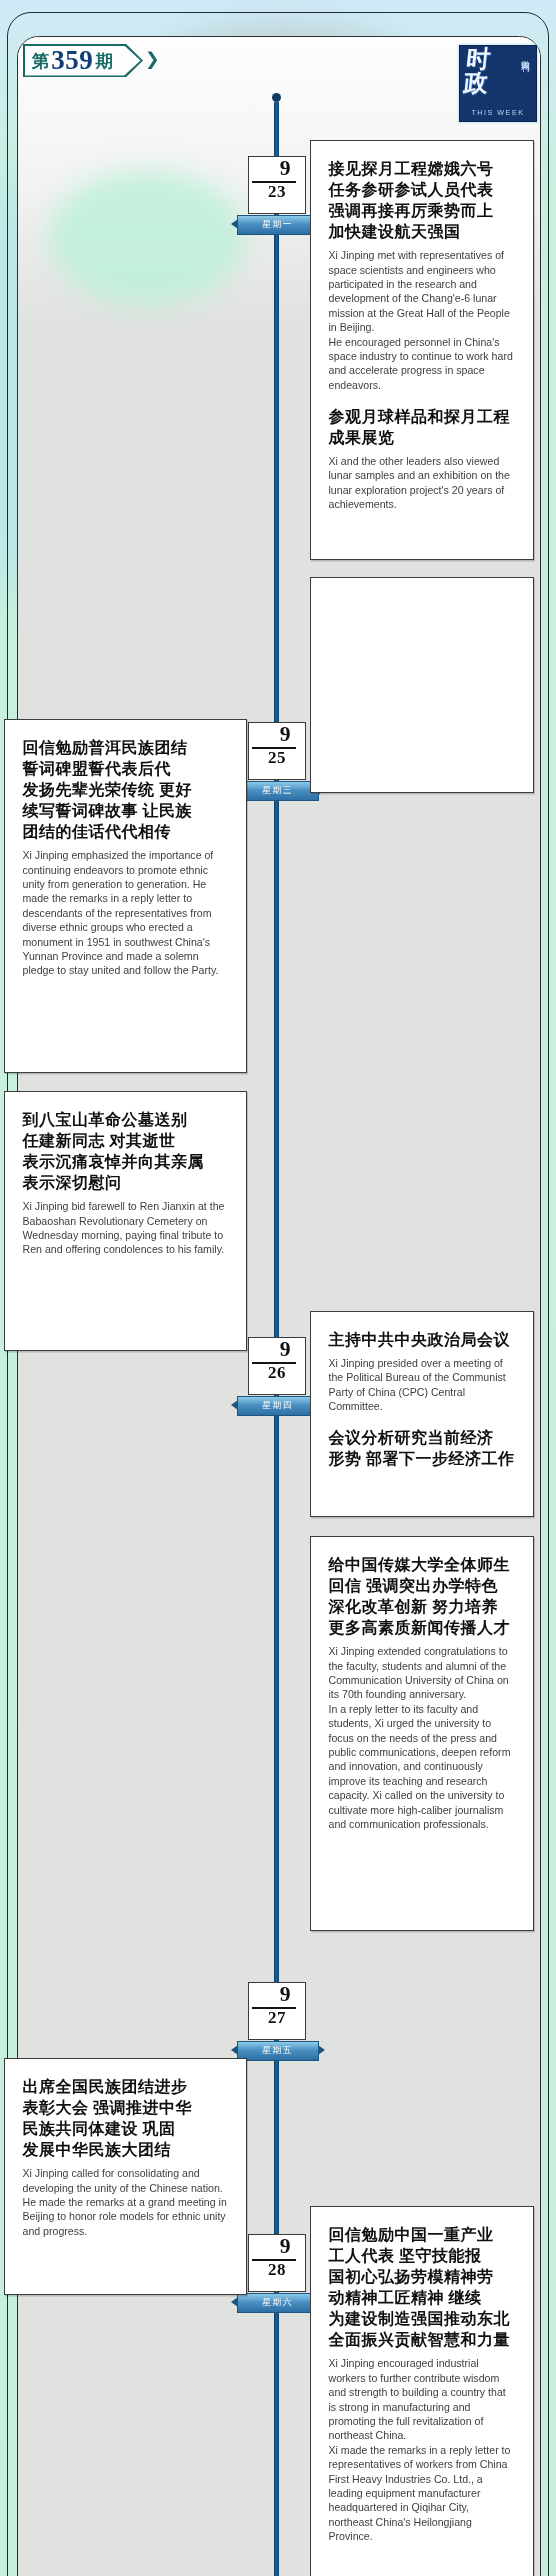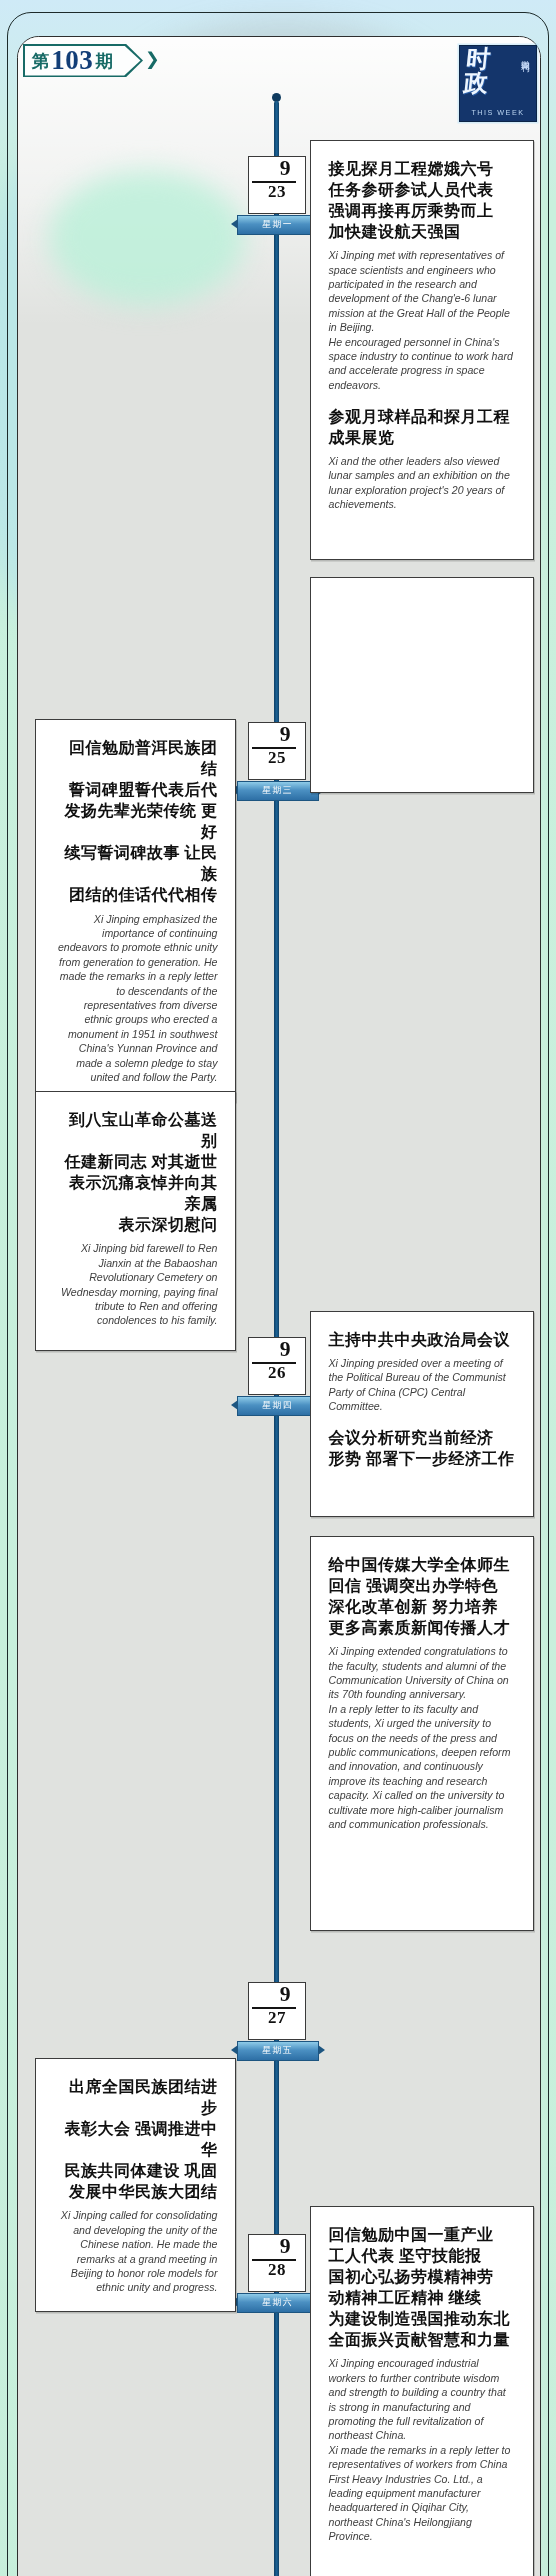--- a/index.html
+++ b/index.html
@@ -60,40 +60,40 @@
     border:0.5px solid #1d5580;display:flex;align-items:center;justify-content:center;}
   .mribbon::before,.mribbon::after{content:"";position:absolute;top:3.1px;width:0;height:0;border-style:solid;}
   .mribbon::before{left:-7.2px;border-width:5.7px 7.2px 5.7px 0;border-color:transparent #1d5580 transparent transparent;}
   .mribbon::after{right:-7.2px;border-width:5.7px 0 5.7px 7.2px;border-color:transparent transparent transparent #1d5580;}
   .mweek{color:#ffffff;font-size:8.8px;letter-spacing:1.5px;}
 
   
   .card{position:absolute;background:#ffffff;border:1px solid #3c3c3c;box-sizing:border-box;
     padding:16.5px 17.5px;box-shadow:1px 1.5px 0 rgba(0,0,0,.18);}
   .card.right{left:310px;width:224px;}
-  .card.left{left:35px;width:201px;text-align:right;}
+  .card.left{left:4px;width:243px;}
   .ctitle{margin:0;font-family:"Liberation Serif","DejaVu Serif",serif;font-weight:700;color:#101010;
     font-size:16px;line-height:1.32;letter-spacing:0.5px;white-space:pre-line;}
   .ctitle + .ctitle, .cbody + .ctitle{margin-top:13.4px;}
-  .cbody{margin:6.2px 0 0 0;font-size:10.6px;line-height:1.36;color:#3e3e3e;white-space:pre-line;font-style:italic;}
+  .cbody{margin:6.2px 0 0 0;font-size:10.6px;line-height:1.36;color:#3e3e3e;white-space:pre-line;}
 </style>
 </head>
 <body>
 
 <div id="canvas">
   <div class="blob gray-top"></div>
   <div class="blob blue-left"></div>
 
   <div class="outer-outline"></div>
   <div class="panel"></div>
 
   <div class="issue-badge-outer">
     <div class="issue-badge">
       <span class="ib-pre">第</span>
-      <span class="ib-num">103</span>
+      <span class="ib-num">359</span>
       <span class="ib-suf">期</span>
     </div>
   </div>
   <span class="ib-chevron">❯</span>
 
   <div class="logo-box">
     <div class="logo-main">时政</div>
     <div class="logo-side">微周刊</div>
     <div class="logo-sub">THIS WEEK</div>
   </div>

